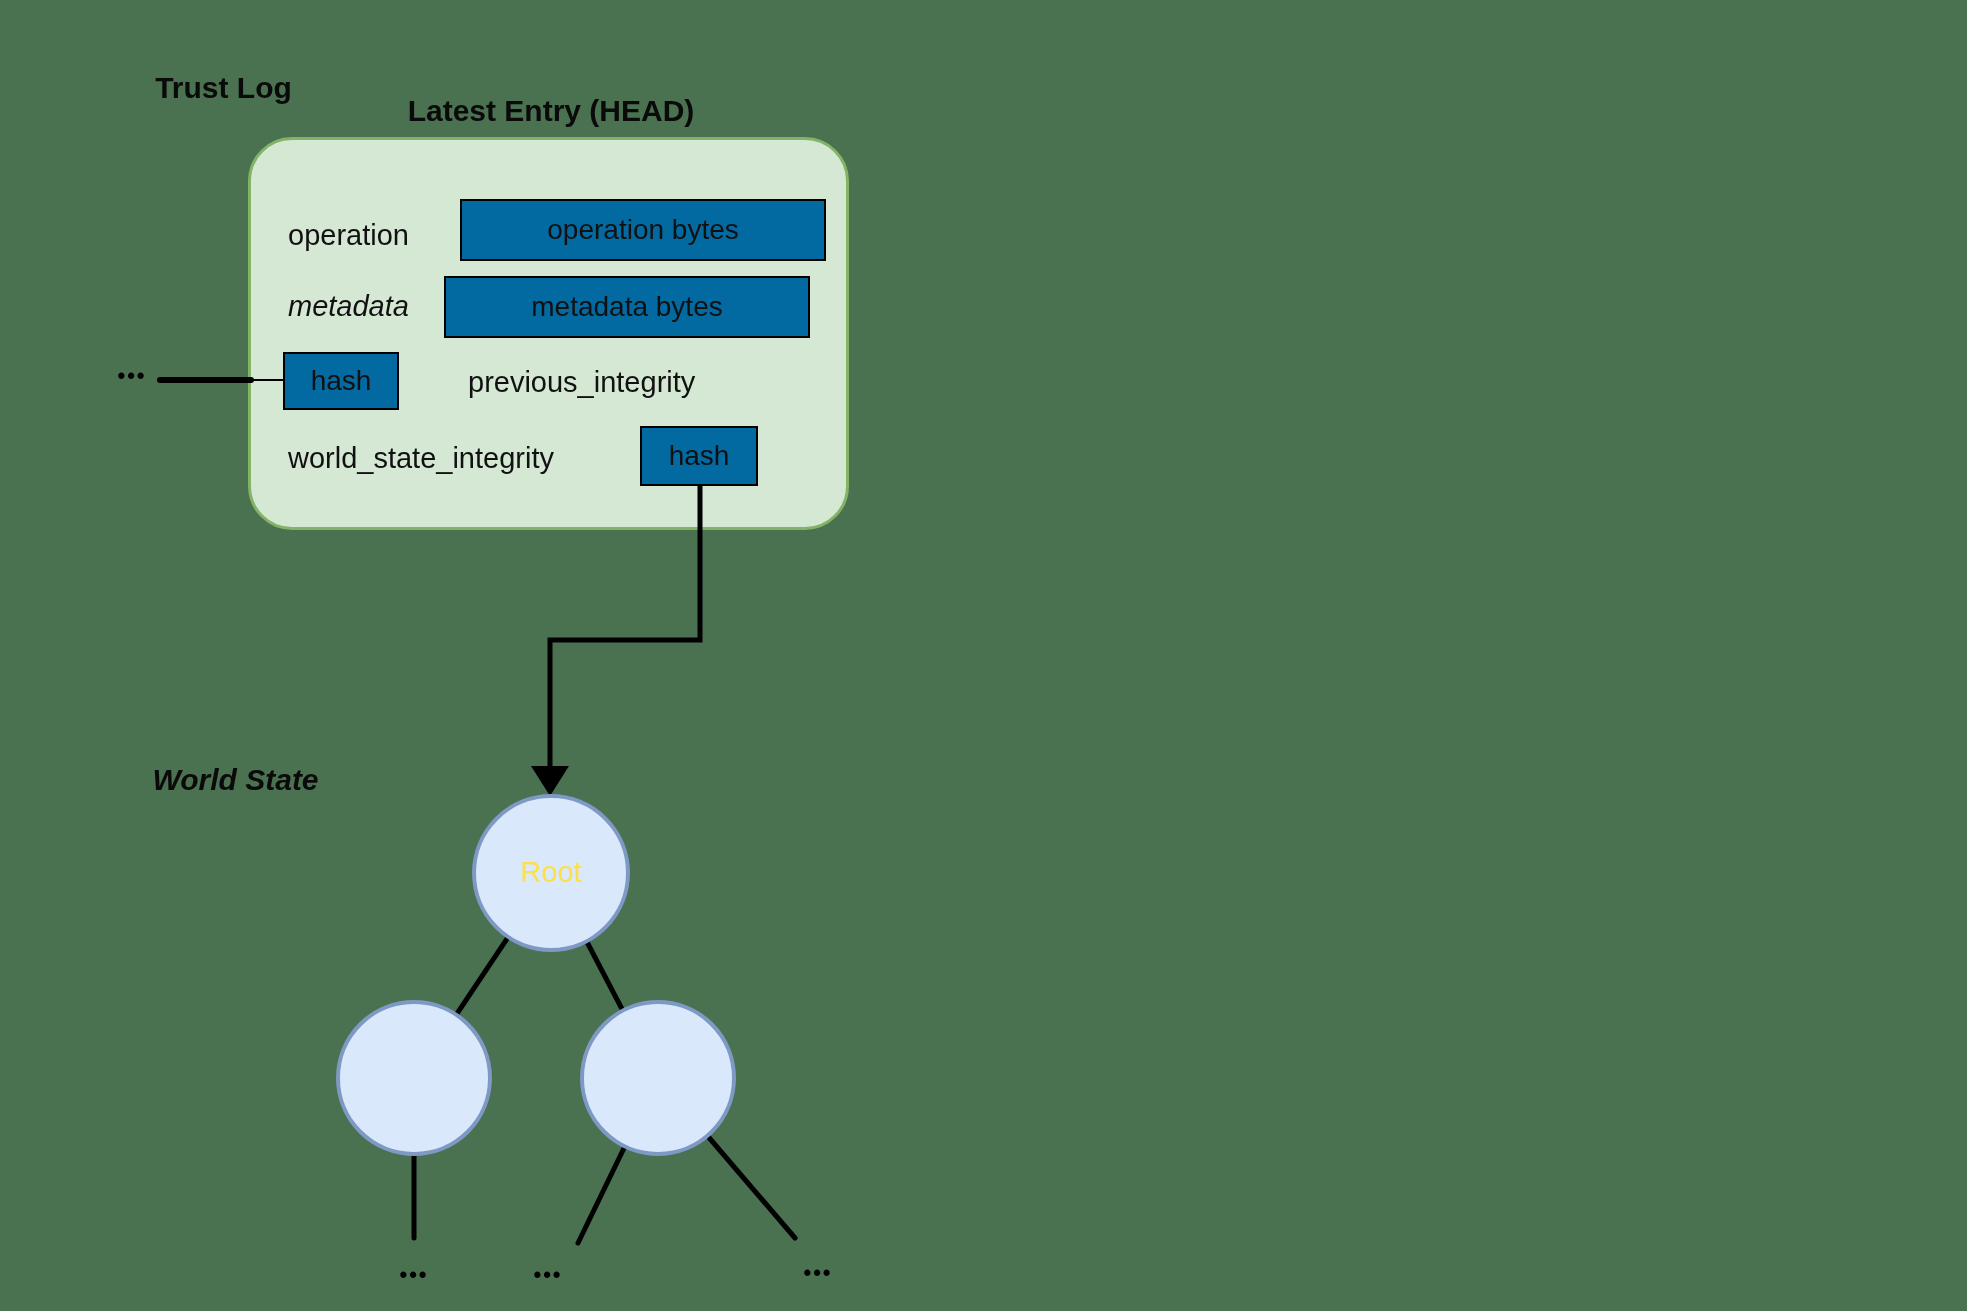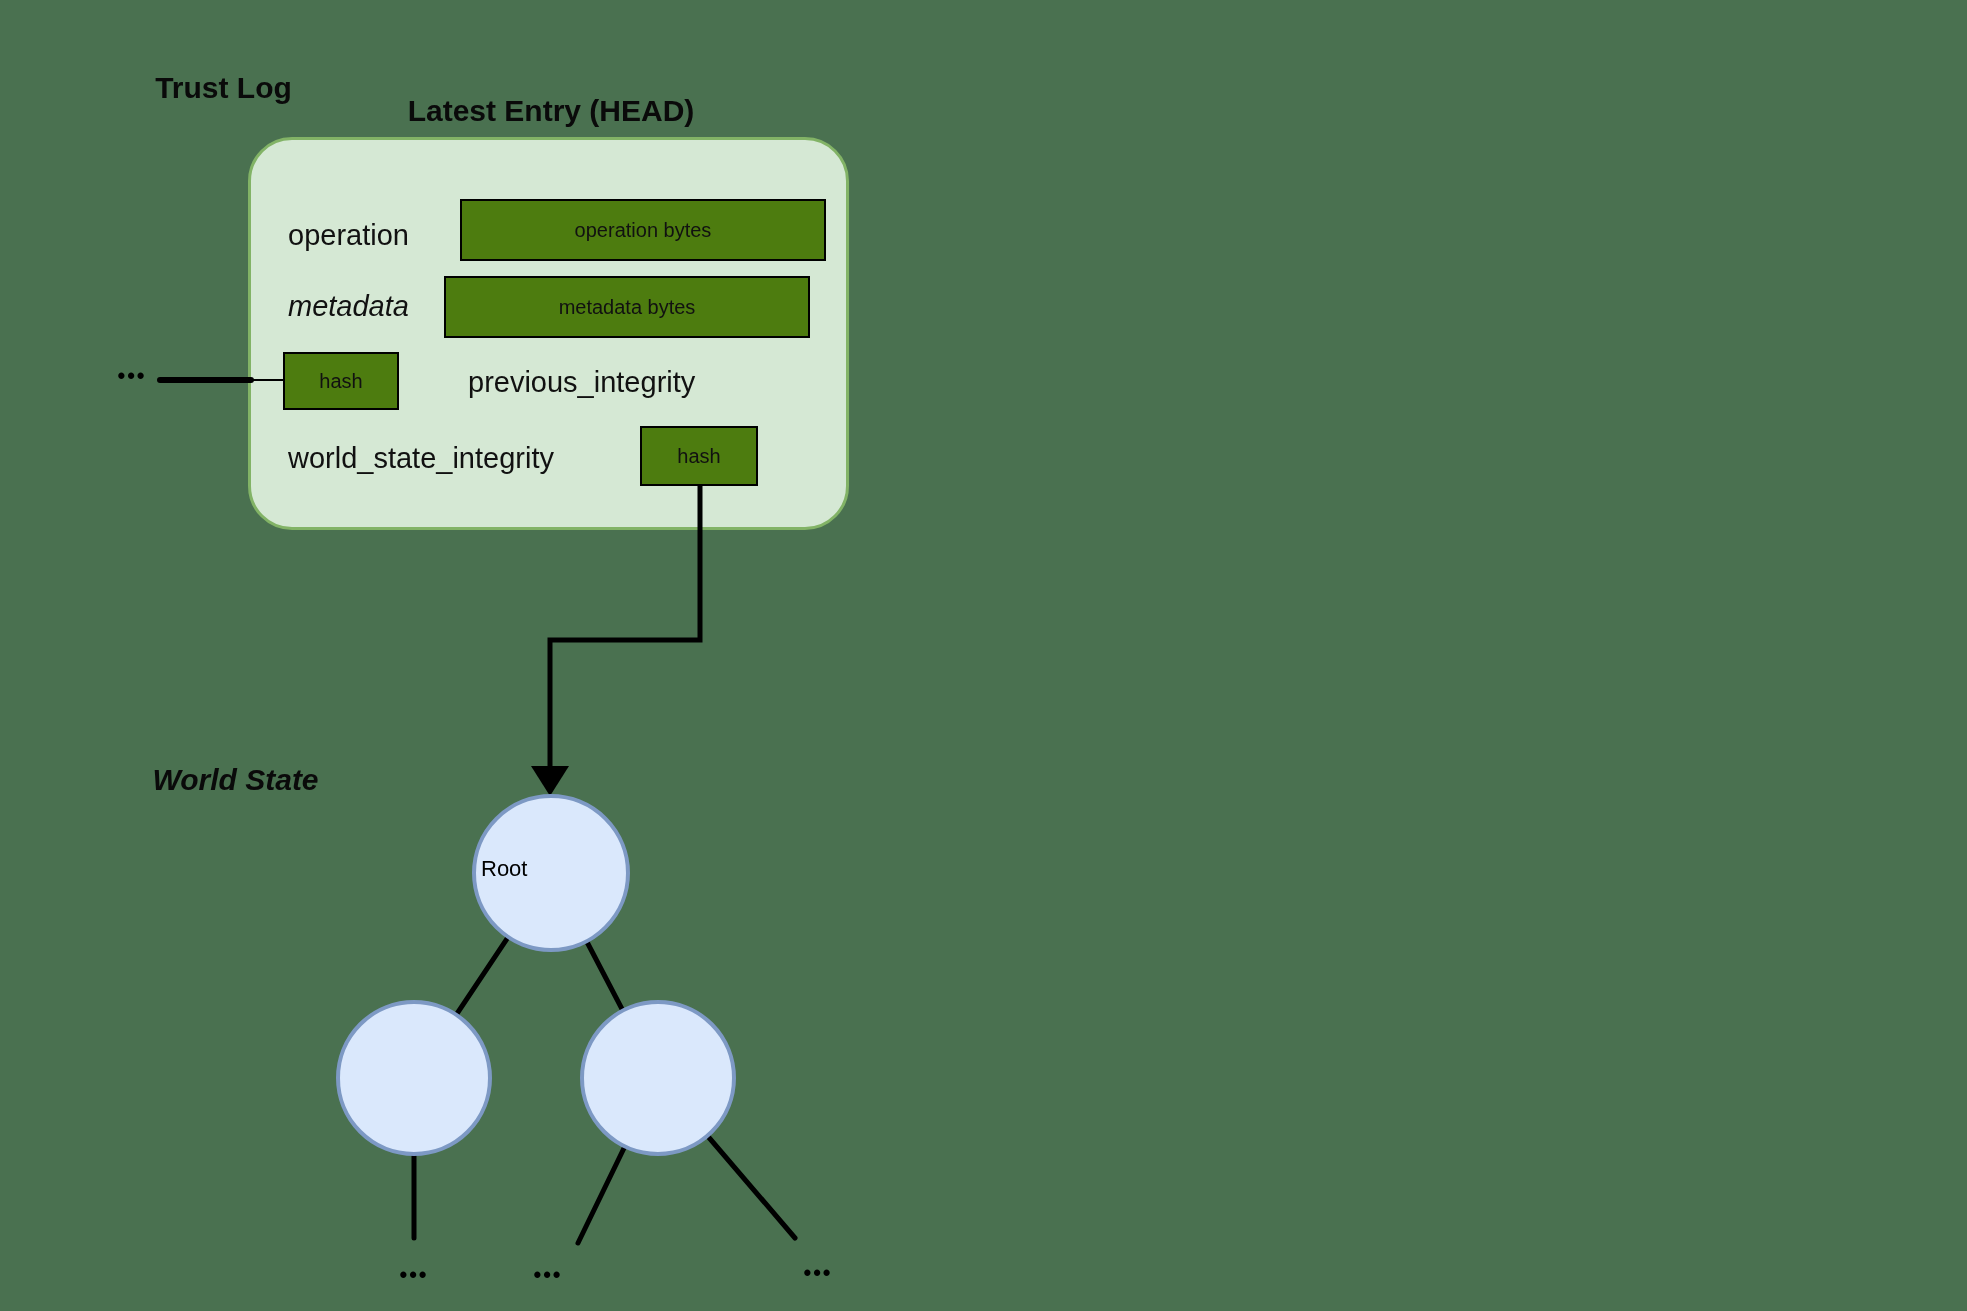--- a/index.html
+++ b/index.html
@@ -29,32 +29,33 @@
   }
   .field-label {
     font-size: 29px;
     color: #111;
     white-space: nowrap;
     line-height: 32px;
     text-align: center;
   }
   .value-box {
     box-sizing: border-box;
-    background: #4d7c0f;
+    background: #0369a1;
     border: 2.5px solid #000000;
     display: flex;
     align-items: center;
     justify-content: center;
-    font-size: 20px;
+    font-size: 28px;
     color: #111;
     white-space: nowrap;
   }
   .node-label {
-    font-size: 22px;
-    color: #000000;
+    font-size: 29px;
+    color: #fde047;
+    text-align: center;
     white-space: nowrap;
   }
   .ellipsis {
     font-size: 22px;
     font-weight: 700;
     letter-spacing: 2px;
     color: #000;
     text-align: center;
     white-space: nowrap;
   }

